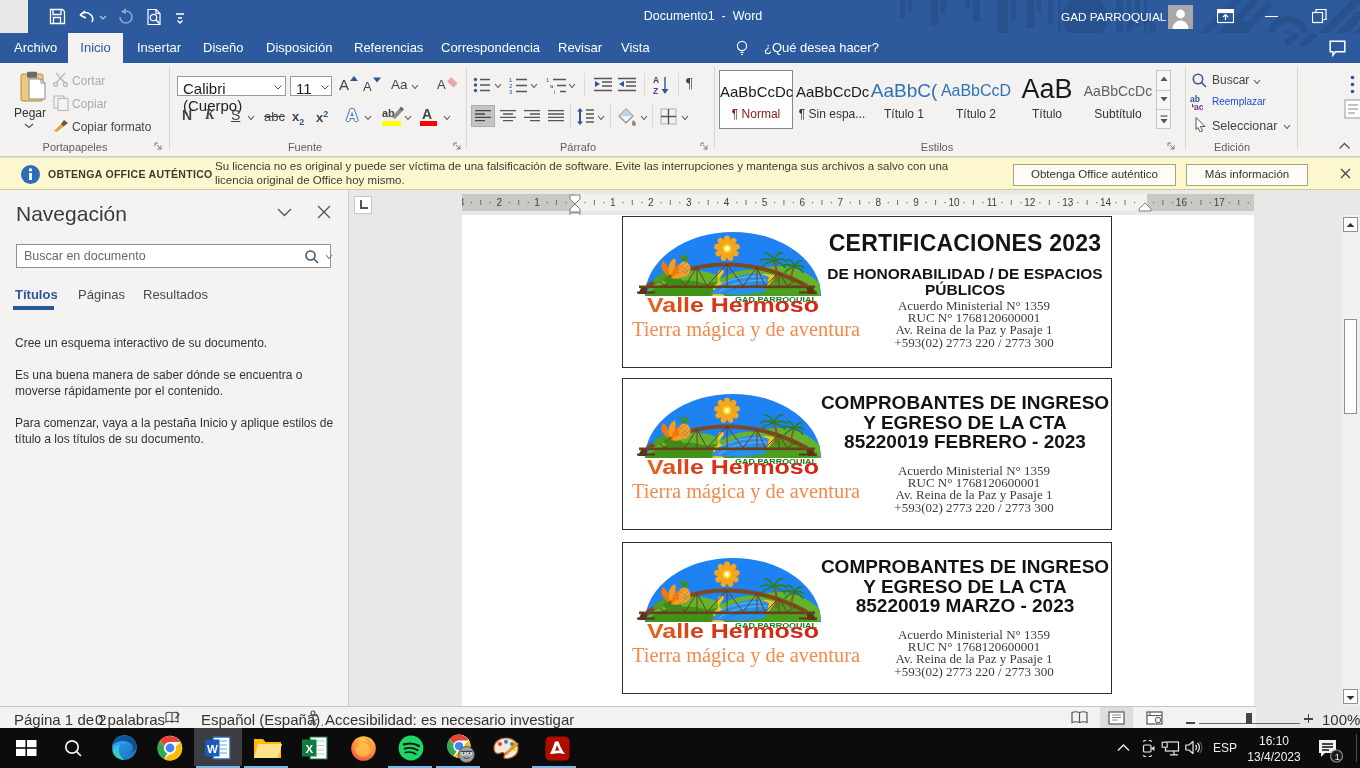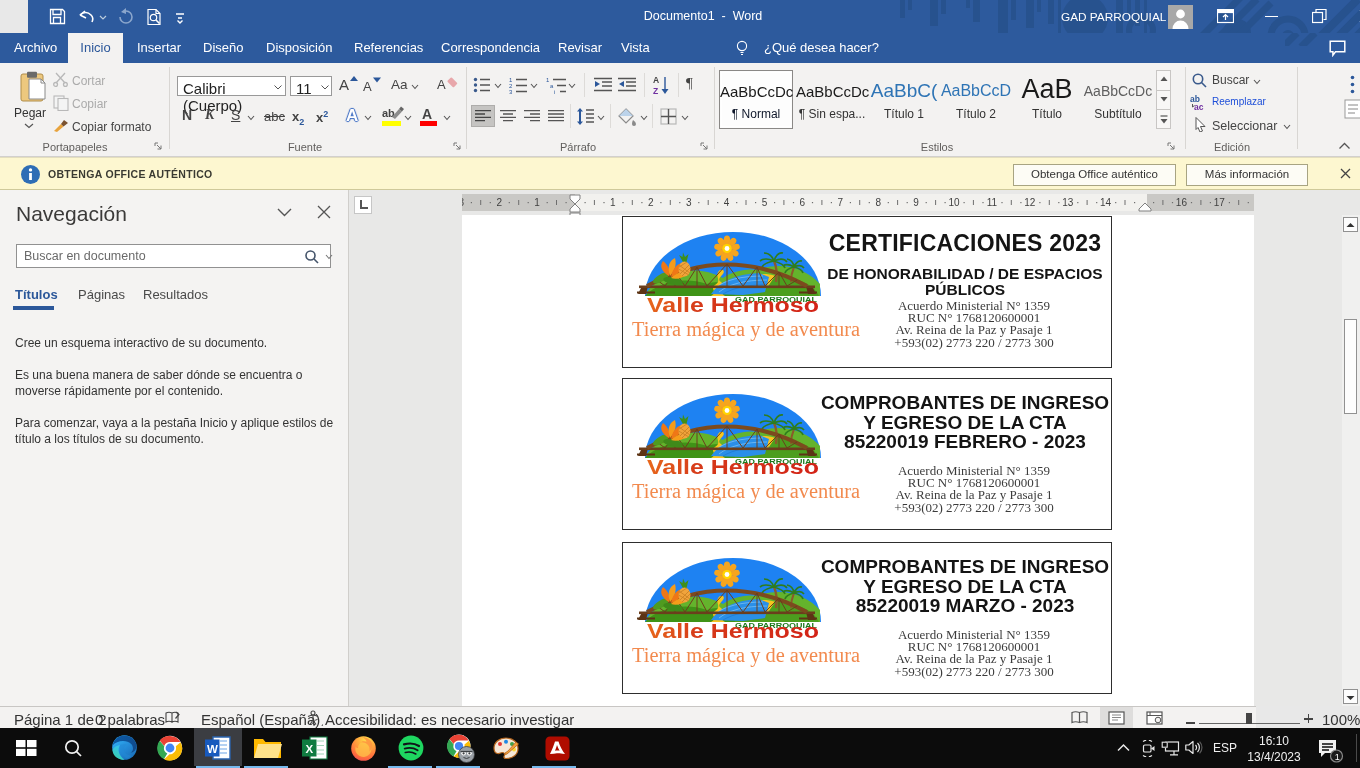--- a/index.html
+++ b/index.html
@@ -375,21 +375,21 @@
     <div class="grplabel" style="left:478px;">Párrafo</div>
     <svg class="dlg" style="left:700px;" width="9" height="9" viewBox="0 0 9 9">
         <path d="M1,1 h3 M1,1 v3 M3,3 l4,4 M7,3.5 v3.5 h-3.5" stroke="#777" stroke-width="1" fill="none"></path>
       </svg>
     <div class="gsep" style="left:714px;"></div>
   </div>
   <div id="rib-estilos">
     <div class="abs" style="left:719px;top:7px;width:74px;height:59px;border:1px solid #8a8886;background:#fdfdfd;">
       <div class="abs" style="left:1px;top:1px;width:70px;height:55px;border:1px solid #fff;"></div>
       <div class="abs" style="left:0;top:12px;width:72px;text-align:center;font-size:15px;color:#1a1a1a;">AaBbCcDc</div>
-      <div class="abs" style="left:0;top:36px;width:72px;text-align:center;font-size:12px;color:#0f172a;">¶ Normal</div>
+      <div class="abs" style="left:0;top:36px;width:72px;text-align:center;font-size:12px;color:#7f1d1d;">¶ Normal</div>
     </div>
     <div class="abs" style="left:796px;top:7px;width:72px;height:59px;">
       <div class="abs" style="left:0;top:13px;width:72px;text-align:center;font-size:15px;color:#1a1a1a;">AaBbCcDc</div>
       <div class="abs" style="left:0;top:37px;width:72px;text-align:center;font-size:12px;color:#333;">¶ Sin espa...</div>
     </div>
     <div class="abs" style="left:868px;top:7px;width:72px;height:59px;">
       <div class="abs" style="left:0;top:10px;width:72px;text-align:center;font-size:19px;color:#2e74b5;">AaBbC(</div>
       <div class="abs" style="left:0;top:37px;width:72px;text-align:center;font-size:12px;color:#333;">Título 1</div>
     </div>
     <div class="abs" style="left:940px;top:7px;width:72px;height:59px;">
@@ -467,20 +467,21 @@
   </div>
 </div>
 
 <div id="warn">
   <svg class="abs" style="left:21px;top:7px" width="19" height="19" viewBox="0 0 19 19">
       <circle cx="9.5" cy="9.5" r="9.5" fill="#2e6db5"></circle>
       <rect x="8.1" y="8" width="2.8" height="7" fill="#fff"></rect>
       <circle cx="9.5" cy="4.9" r="1.7" fill="#fff"></circle>
     </svg>
   <div class="abs" style="left:48px;top:10px;font-weight:bold;font-size:10.5px;letter-spacing:0.3px;color:#3a3a32;">OBTENGA OFFICE AUTÉNTICO</div>
+  <div class="abs" style="left:215px;top:2px;line-height:13.5px;">Su licencia no es original y puede ser víctima de una falsificación de software. Evite las interrupciones y mantenga sus archivos a salvo con una<br>licencia original de Office hoy mismo.</div>
   <div class="warnbtn" style="left:1013px;width:163px;">Obtenga Office auténtico</div>
   <div class="warnbtn" style="left:1186px;width:122px;">Más información</div>
   <svg class="abs" style="left:1340px;top:10px" width="11" height="11" viewBox="0 0 11 11">
       <path d="M1,1 L10,10 M10,1 L1,10" stroke="#444" stroke-width="1.3"></path>
     </svg>
 </div>
 
 <div id="main">
   <div id="navpane">
     <div class="abs" style="left:16px;top:12px;font-size:21px;color:#3b3a39;">Navegación</div>

